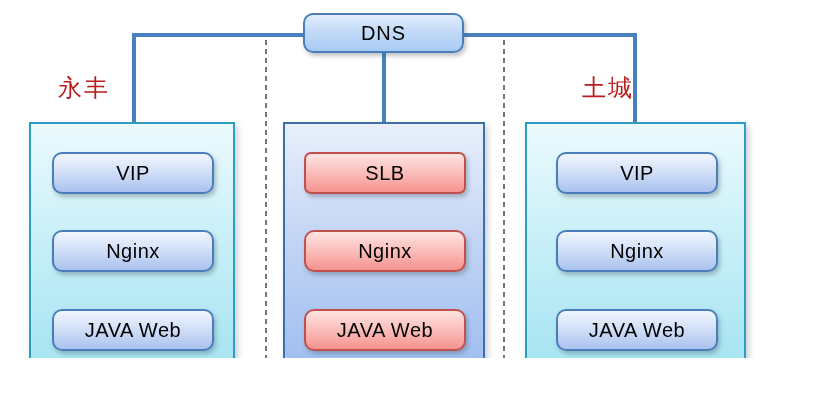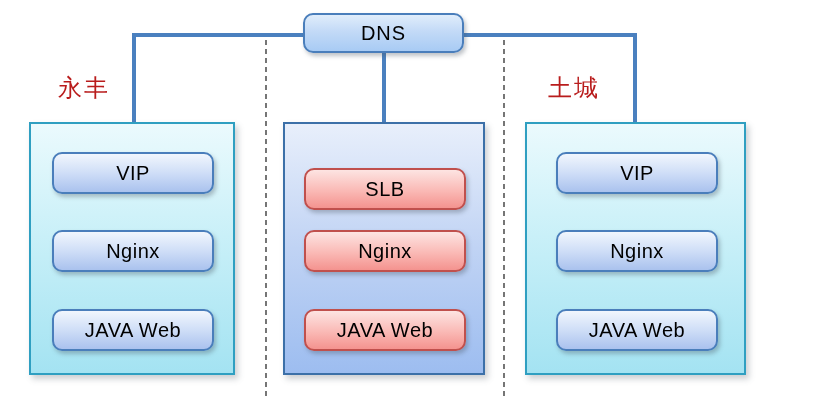--- a/index.html
+++ b/index.html
@@ -1,17 +1,17 @@
 <!DOCTYPE html>
 <html><head>
 <meta charset="utf-8">
 <style>
   html,body{margin:0;padding:0;background:#fff;}
   .canvas{
-    position:relative;width:825px;height:419px;background:#ffffff;
+    position:relative;width:825px;height:358px;background:#ffffff;
     font-family:"Liberation Sans",sans-serif;overflow:hidden;
   }
   .connector-layer{position:absolute;left:0;top:0;width:825px;height:419px;}
   .node{
     position:absolute;box-sizing:border-box;width:162px;height:42px;
     display:flex;align-items:center;justify-content:center;
     border-radius:10px;font-size:20px;color:#000;letter-spacing:.5px;
   }
   .node-blue{
     background:linear-gradient(180deg,#f1f6fd 0%,#cfdef7 50%,#aac2ee 100%);
@@ -79,30 +79,30 @@
 
     <path d="M635 197 V216" stroke="#1e3a5f" stroke-width="3.5" fill="none"></path>
     <polygon points="628.5,215 641.5,215 635,228" fill="#1e3a5f"></polygon>
     <path d="M635 276 V295" stroke="#1e3a5f" stroke-width="3.5" fill="none"></path>
     <polygon points="628.5,294 641.5,294 635,307" fill="#1e3a5f"></polygon>
   </svg>
 
   <div class="dns-node">DNS</div>
 
   <div class="zone-label" style="left:58px;">永丰</div>
-  <div class="zone-label" style="left:548px;">土城</div>
+  <div class="zone-label" style="left:582px;">土城</div>
 
   <div class="zone zone-cyan" style="left:29px;width:206px;">
     <div class="node node-blue" style="left:21px;top:28px;">VIP</div>
     <div class="node node-blue" style="left:21px;top:106px;">Nginx</div>
     <div class="node node-blue" style="left:21px;top:185px;">JAVA Web</div>
   </div>
 
   <div class="zone zone-blue" style="left:283px;width:202px;">
-    <div class="node node-red" style="left:19px;top:44px;">SLB</div>
+    <div class="node node-red" style="left:19px;top:28px;border-radius:7px;">SLB</div>
     <div class="node node-red" style="left:19px;top:106px;">Nginx</div>
     <div class="node node-red" style="left:19px;top:185px;">JAVA Web</div>
   </div>
 
   <div class="zone zone-cyan" style="left:525px;width:221px;">
     <div class="node node-blue" style="left:29px;top:28px;">VIP</div>
     <div class="node node-blue" style="left:29px;top:106px;">Nginx</div>
     <div class="node node-blue" style="left:29px;top:185px;">JAVA Web</div>
   </div>
 

